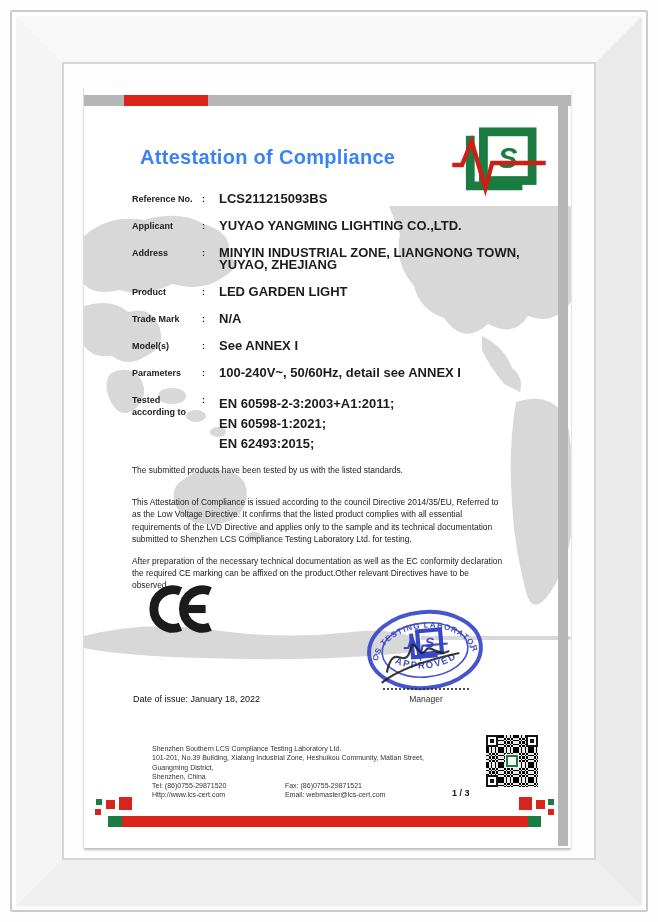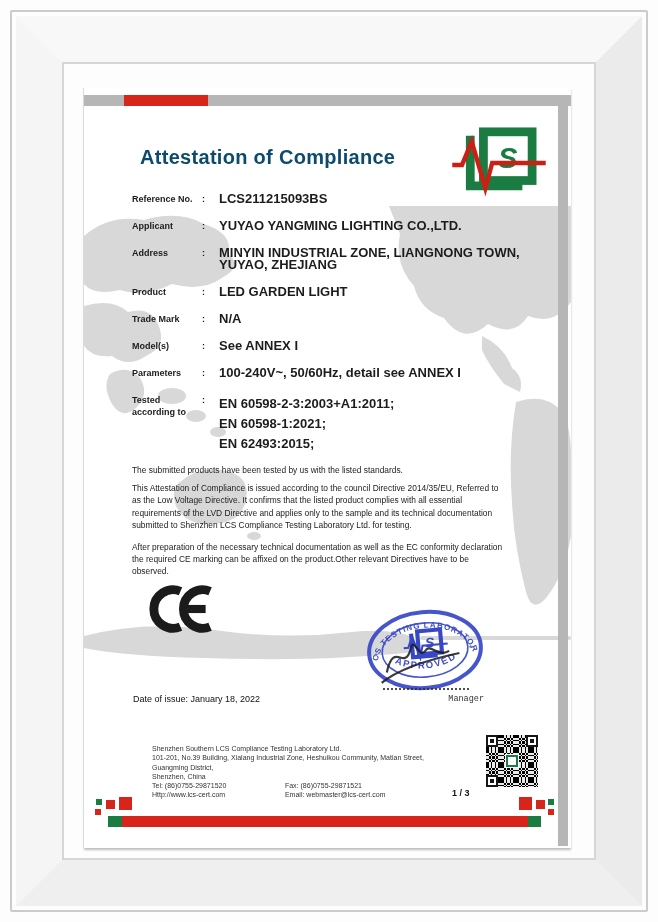--- a/index.html
+++ b/index.html
@@ -14,36 +14,36 @@
   .cert{position:absolute;left:84px;top:88px;width:487px;height:760px;background:#ffffff;
         box-shadow:-1px 0 0 #dcdcdc, 0 2px 2px rgba(0,0,0,.25);color:#1c1c1c;}
   .map{position:absolute;left:0;top:118px;width:487px;height:470px;pointer-events:none;}
   
   .bar-top{position:absolute;left:0;right:0;top:7px;height:11px;background:#b6b6b6;}
   .bar-top-red{position:absolute;left:40px;top:0;width:84px;height:11px;background:#d8251c;}
   .bar-right{position:absolute;right:3px;top:7px;bottom:2px;width:10px;background:#b6b6b6;}
   .logo{position:absolute;left:368px;top:38px;width:94px;height:74px;}
   
   .content{position:relative;padding:0 26px 0 48px;}
-  h1.title{margin:58px 0 24px 8px;font-size:20px;font-weight:700;letter-spacing:.3px;color:#0c4a6e;}
+  h1.title{margin:58px 0 24px 8px;font-size:20px;font-weight:700;letter-spacing:.3px;color:#3b82f6;}
   .row{display:flex;margin-bottom:15px;line-height:12px;}
   .lbl{width:70px;font-size:9px;font-weight:700;white-space:pre-line;}
   .colon{width:17px;font-size:9px;font-weight:700;text-align:left;}
   .val{flex:1;font-size:13px;font-weight:700;white-space:pre-line;}
   .row.multiline .val{line-height:20px;}
-  p.note{margin:-5px 0 6px 0;font-size:8.4px;line-height:12.2px;color:#222;max-width:372px;}
+  p.note{margin:-5px 0 20px 0;font-size:8.4px;line-height:12.2px;color:#222;max-width:372px;}
   p.para{margin:0 0 10px 0;font-size:8.4px;line-height:12.2px;color:#222;max-width:372px;}
   
   .ce{position:absolute;left:58px;top:490px;width:74px;height:62px;}
   
   .stamp{position:absolute;left:281px;top:519px;width:120px;height:86px;overflow:visible;
          transform:rotate(-5deg);}
   .dotline{position:absolute;left:299px;top:600px;width:86px;border-top:2px dotted #2f2f2f;opacity:.85;}
-  .manager{position:absolute;left:284px;top:606px;width:116px;text-align:right;
-           font-size:8.5px;color:#333;font-family:Liberation Mono, monospace;}
+  .manager{position:absolute;left:284px;top:606px;width:116px;text-align:center;
+           font-size:8.5px;color:#333;}
   .date{position:absolute;left:49px;top:606px;font-size:9px;font-weight:400;color:#111;}
   
   .footer{position:absolute;left:68px;top:656px;width:300px;font-size:7px;line-height:9.3px;color:#333;}
   .footer .cols span:first-child{display:inline-block;width:131px;}
   .page{position:absolute;left:368px;top:700px;font-size:9px;font-weight:700;color:#111;}
   
   .qr{position:absolute;left:402px;top:647px;width:52px;height:52px;
       background-image:repeating-conic-gradient(#161616 0 25%, #ffffff 0 50%),
                        repeating-conic-gradient(#161616 0 25%, #ffffff 0 50%);
       background-size:6px 6px, 10px 10px;background-blend-mode:difference;}

